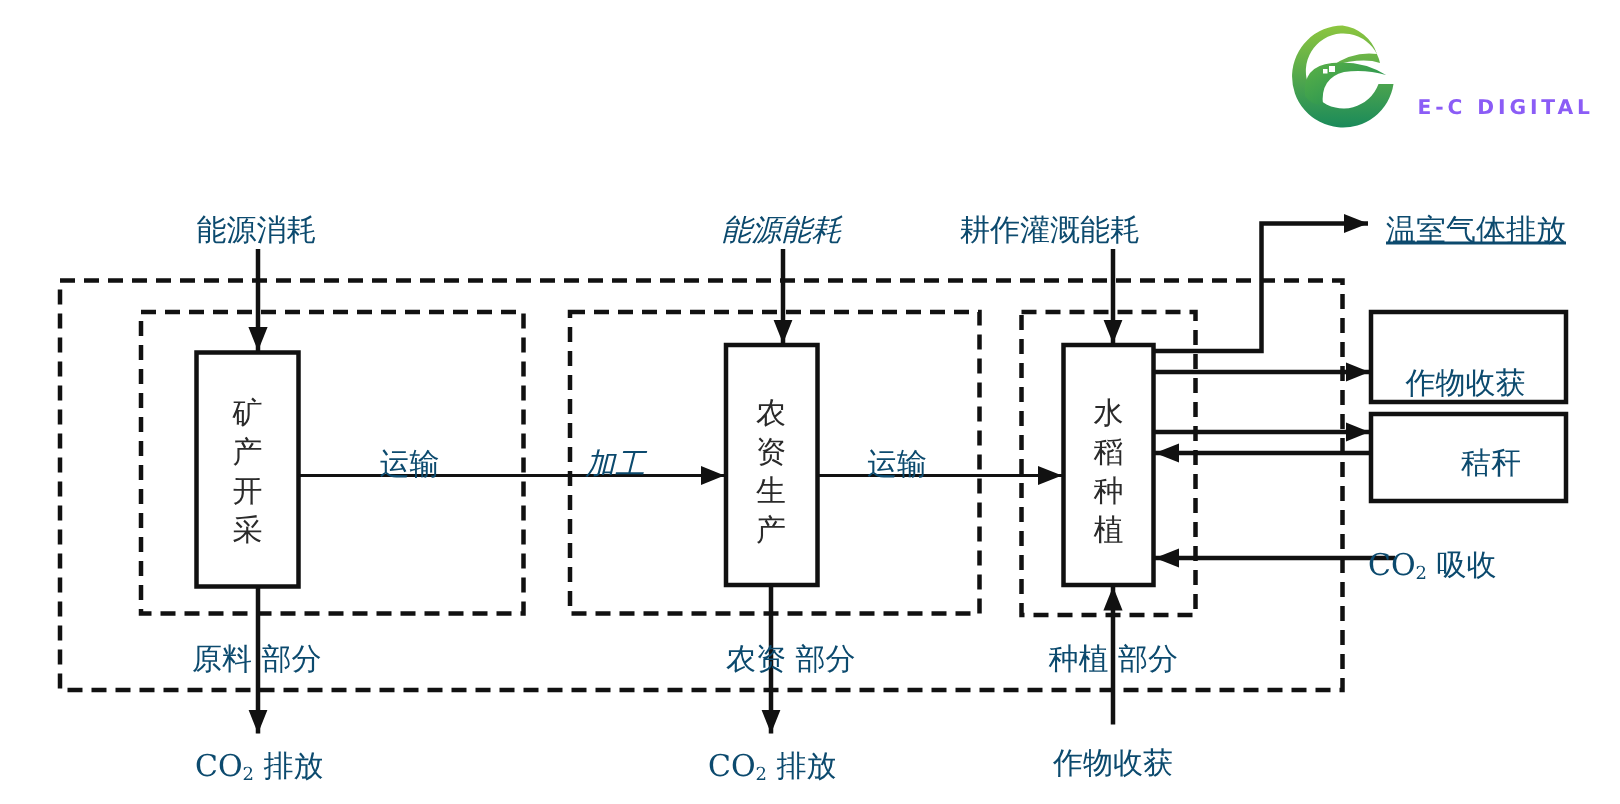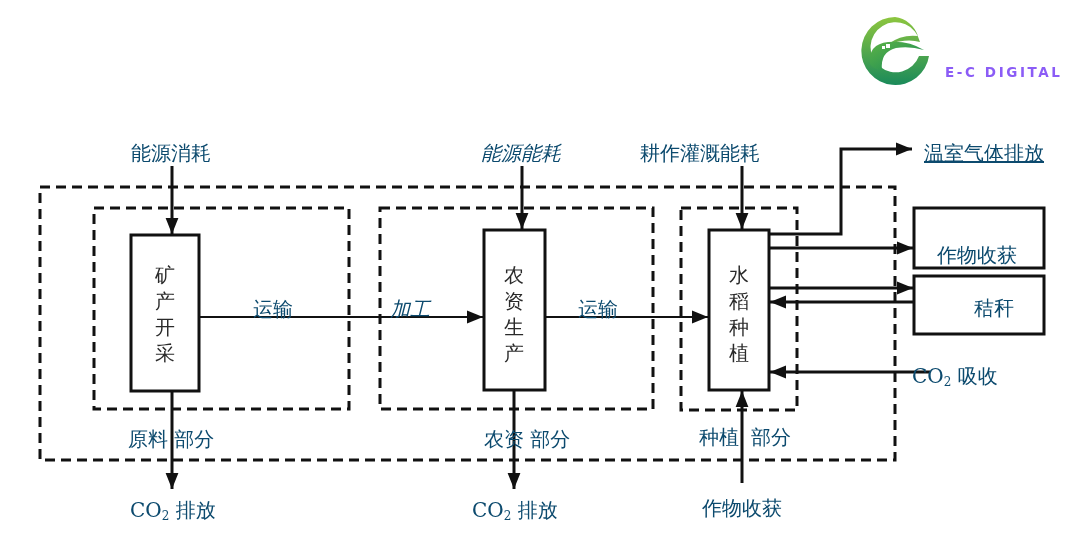--- a/index.html
+++ b/index.html
@@ -100,20 +100,20 @@
   <div>种</div>
   <div>植</div>
 </div>
 
 <div class="lbl" style="left:253px; top:298px;">运输</div>
 <div class="lbl" style="left:390px; top:298px;font-style:italic;">加工</div>
 <div class="lbl" style="left:578px; top:298px;">运输</div>
 
 <div class="lbl" style="left:128px; top:428px;">原料 部分</div>
 <div class="lbl" style="left:469px; top:428px;margin-left:15px;">农资 部分</div>
-<div class="lbl" style="left:699px; top:428px;font-family:Liberation Mono, monospace;">种植 部分</div>
+<div class="lbl" style="left:699px; top:428px;">种植 部分</div>
 
 <div class="lbl" style="left:130px; top:499px;"><span>CO</span><sub>2</sub><span> 排放</span></div>
 <div class="lbl" style="left:472px; top:499px;"><span>CO</span><sub>2</sub><span> 排放</span></div>
 <div class="lbl" style="left:924px; top:142px;text-decoration:underline;">温室气体排放</div>
 <div class="lbl" style="left:937px; top:244px;">作物收获</div>
 <div class="lbl" style="left:974px; top:297px;">秸秆</div>
 <div class="lbl" style="left:912px; top:365px;"><span>CO</span><sub>2</sub><span> 吸收</span></div>
 
 </body></html>

